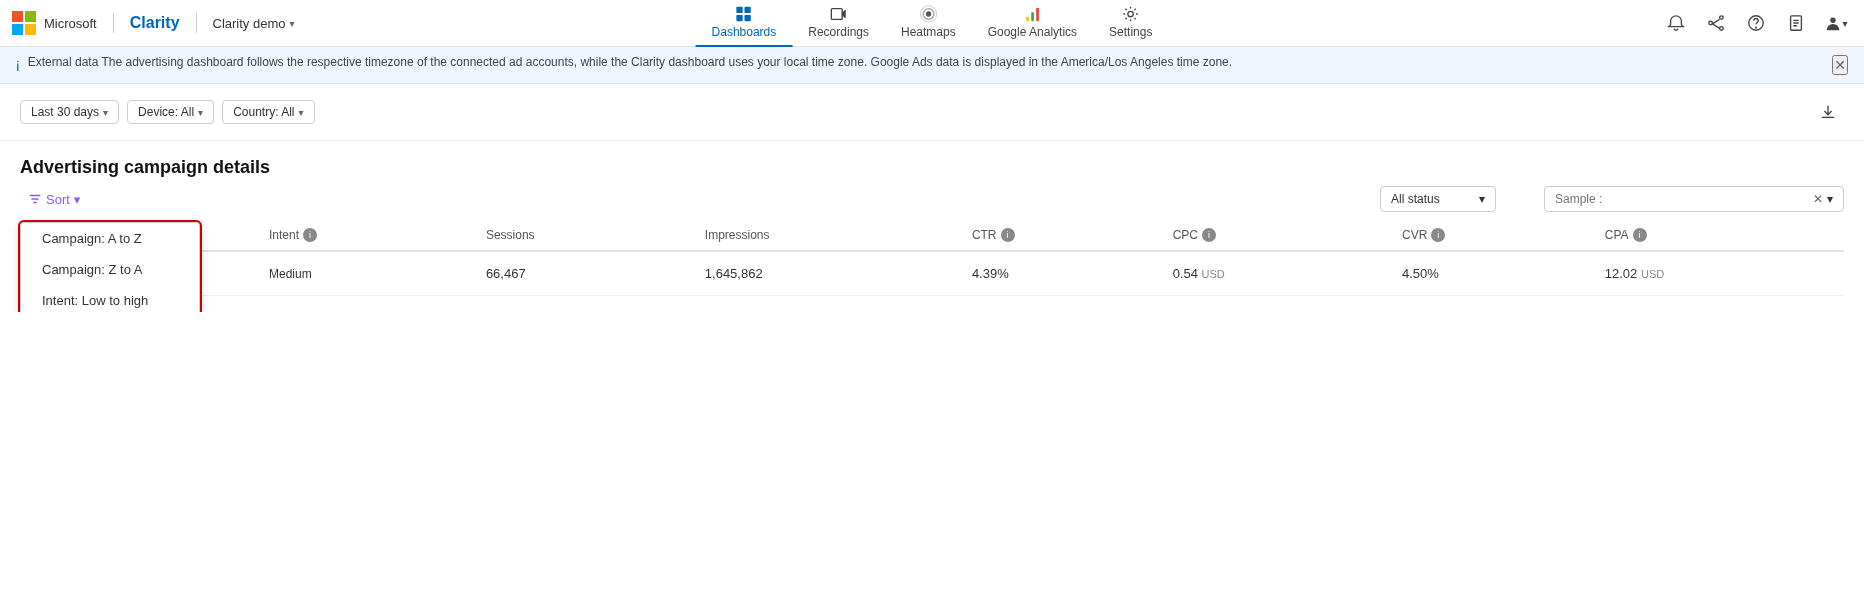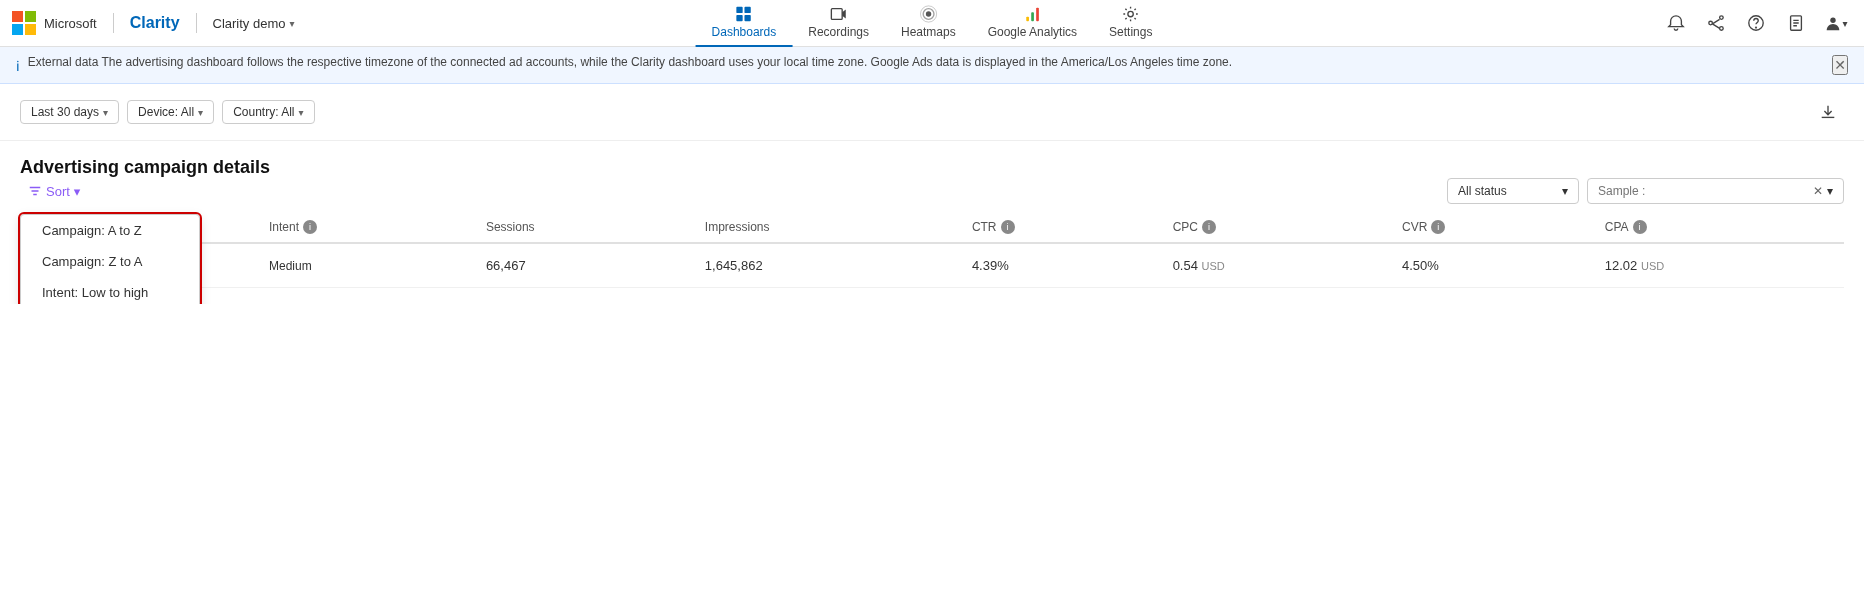--- a/index.html
+++ b/index.html
@@ -140,21 +140,21 @@
     }
 
     
     .page-content {
       padding: 16px 20px;
     }
     .page-title {
       font-size: 18px;
       font-weight: 600;
       color: #111;
-      margin-bottom: 0;
+      margin-bottom: 8px;
     }
     .page-subtitle {
       font-size: 12px;
       color: #555;
       margin-bottom: 16px;
     }
     .page-subtitle a {
       color: #0067b8;
       text-decoration: none;
     }
@@ -186,32 +186,33 @@
     .status-select {
       border: 1px solid #ccc;
       border-radius: 4px;
       background: #fff;
       padding: 5px 10px;
       font-size: 12px;
       cursor: pointer;
       display: flex;
       align-items: center;
       gap: 4px;
-      width: 132px;
+      width: 116px;
     }
     .search-box {
       border: 1px solid #ccc;
       border-radius: 4px;
       background: #fff;
       padding: 5px 10px;
       font-size: 12px;
       display: flex;
       align-items: center;
       gap: 4px;
-      width: 257px;
+      width: 300px;
+      margin-left: 40px;
     }
     .search-box input {
       border: none;
       outline: none;
       font-size: 12px;
       flex: 1;
       color: #333;
     }
     .search-box .clear-btn { cursor: pointer; color: #666; }
 

